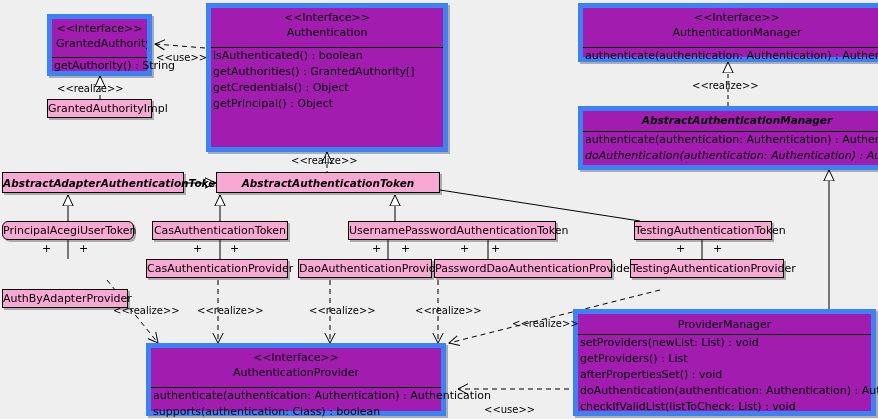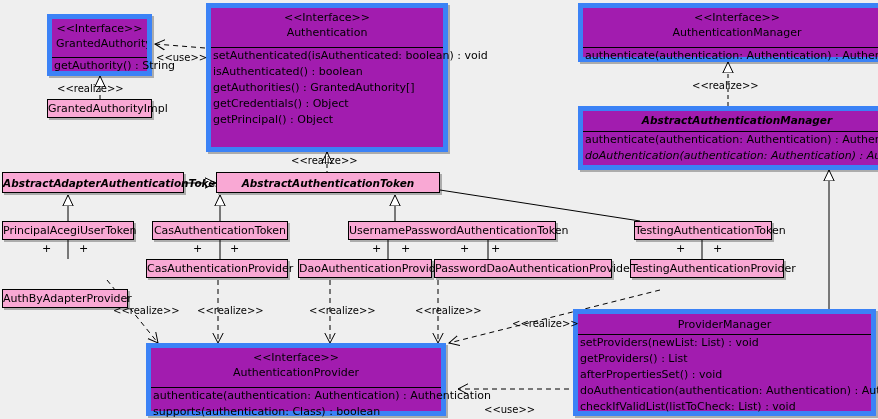--- a/index.html
+++ b/index.html
@@ -206,21 +206,20 @@
   </div>
 
   <div class="simple-box" style="left:47px; top:99px; width:105px; height:19px; line-height:18px;">GrantedAuthorityImpl</div>
 
   <div class="uml-box" style="left:206px; top:3px; width:242px; height:149px;">
     <div class="uml-head with-body" style="height:40px;">
       <span class="stereo">&lt;&lt;Interface&gt;&gt;</span>
       <span class="cname">Authentication</span>
     </div>
     <div class="uml-body">
-      <div class="uml-op">setAuthenticated(isAuthenticated: boolean) : void</div>
       <div class="uml-op">isAuthenticated() : boolean</div>
       <div class="uml-op">getAuthorities() : GrantedAuthority[]</div>
       <div class="uml-op">getCredentials() : Object</div>
       <div class="uml-op">getPrincipal() : Object</div>
     </div>
   </div>
 
   <div class="uml-box" style="left:578px; top:3px; width:318px; height:59px;">
     <div class="uml-head with-body" style="height:40px;">
       <span class="stereo">&lt;&lt;Interface&gt;&gt;</span>
@@ -238,21 +237,21 @@
     <div class="uml-body">
       <div class="uml-op">authenticate(authentication: Authentication) : Authentication</div>
       <div class="uml-op italic">doAuthentication(authentication: Authentication) : Authentication</div>
     </div>
   </div>
 
   <div class="simple-box italic" style="left:2px; top:172px; width:182px; height:21px; line-height:20px;">AbstractAdapterAuthenticationToken</div>
 
   <div class="simple-box italic" style="left:216px; top:172px; width:224px; height:21px; line-height:20px;">AbstractAuthenticationToken</div>
 
-  <div class="simple-box" style="left:2px; top:221px; width:132px; height:19px; line-height:18px;">PrincipalAcegiUserToken</div>
+  <div class="simple-box" style="left:2px; top:221px; width:132px; height:19px; line-height:18px;border-radius:6px;">PrincipalAcegiUserToken</div>
 
   <div class="simple-box" style="left:152px; top:221px; width:136px; height:19px; line-height:18px;">CasAuthenticationToken</div>
 
   <div class="simple-box" style="left:348px; top:221px; width:208px; height:19px; line-height:18px;">UsernamePasswordAuthenticationToken</div>
 
   <div class="simple-box" style="left:634px; top:221px; width:138px; height:19px; line-height:18px;">TestingAuthenticationToken</div>
 
   <div class="simple-box" style="left:2px; top:259px; width:126px; height:19px; line-height:18px;margin-top:30px;">AuthByAdapterProvider</div>
 
   <div class="simple-box" style="left:146px; top:259px; width:142px; height:19px; line-height:18px;">CasAuthenticationProvider</div>

